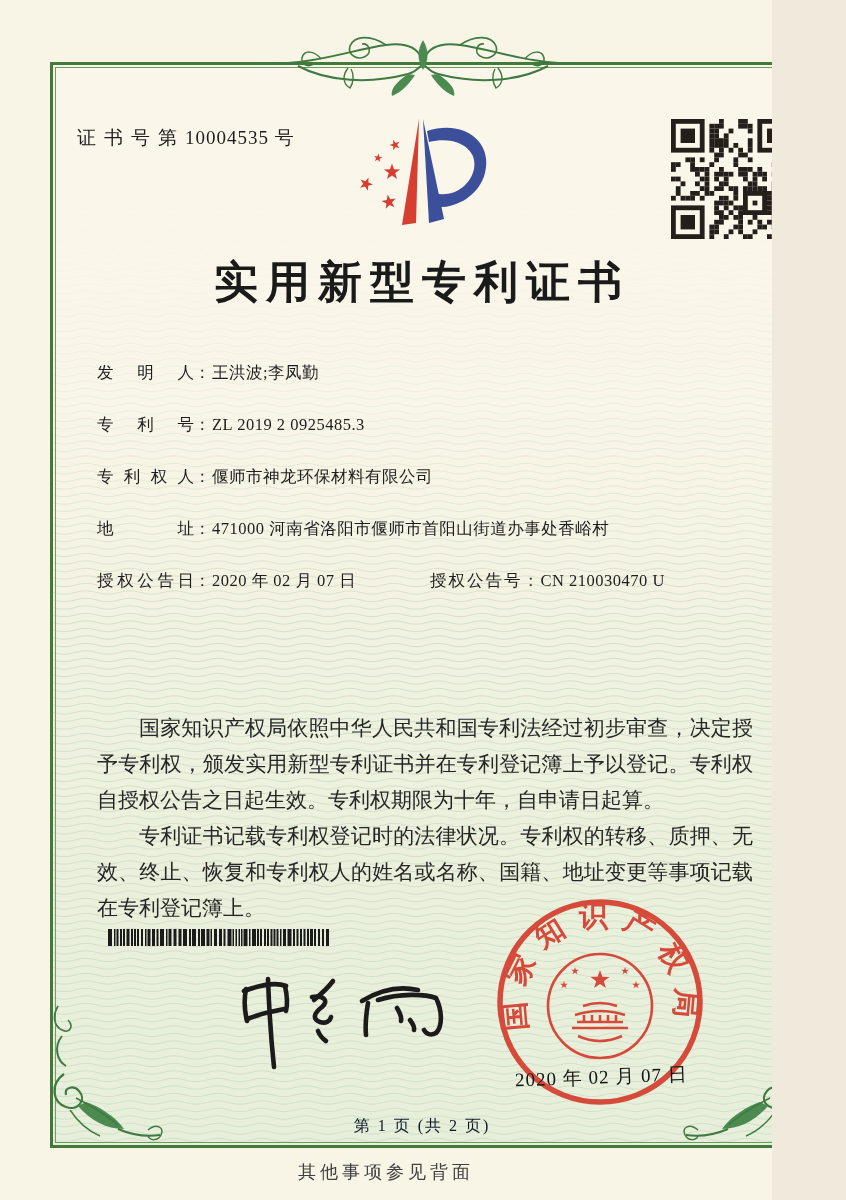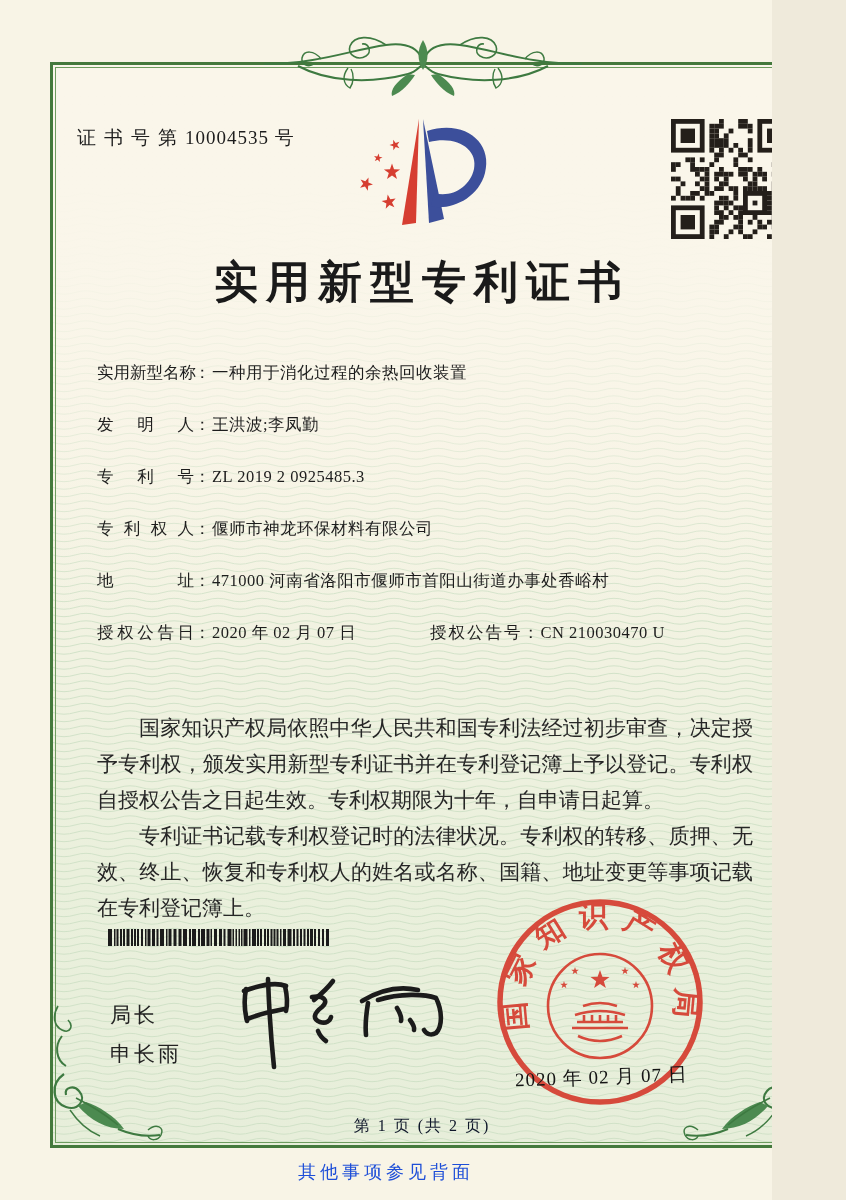--- a/index.html
+++ b/index.html
@@ -40,21 +40,21 @@
   .signer{position:absolute;left:57px;top:936px;font-family:"Liberation Sans","DejaVu Sans",sans-serif;
           font-size:21px;letter-spacing:3px;color:#222;}
   .signer .name{display:block;margin-top:11px;}
   .signature-box{position:absolute;left:175px;top:872px;width:265px;height:155px;}
   .seal-box{position:absolute;left:436px;top:826px;width:222px;height:222px;}
   .seal-date{position:absolute;left:462px;top:998px;width:250px;font-size:19px;
              letter-spacing:1px;color:#151515;transform:rotate(-2deg);}
   .page-info{position:absolute;left:0;top:1051px;width:100%;text-align:center;
              font-size:16px;letter-spacing:2px;color:#0f172a;}
   .back-note{position:absolute;left:0;top:1160px;width:100%;text-align:center;
-             font-size:18px;letter-spacing:4px;color:#1d4ed8;}
+             font-size:18px;letter-spacing:4px;color:#404040;}
   
   .ornament-top{position:absolute;left:258px;top:28px;width:330px;height:74px;}
   .corner-fl{position:absolute;width:118px;height:150px;}
   .corner-fl.bl{left:48px;top:1002px;}
   .corner-fl.br{left:680px;top:1002px;transform:scaleX(-1);}
   svg{display:block;}
 </style>
 </head>
 <body>
 
@@ -411,23 +411,20 @@
           <rect x="72" y="72" width="24" height="24" fill="#241f1a"></rect>
           <rect x="76.8" y="76.8" width="14.399999999999999" height="14.399999999999999" fill="#faf6ea"></rect>
           <rect x="81.6" y="81.6" width="4.8" height="4.8" fill="#241f1a"></rect>
         </svg>
     </div>
 
     <div class="doc-title">实用新型专利证书</div>
 
     <div class="fields">
       <div class="frow">
-        <span class="flabel">实用新型名称</span><span class="fcolon">：</span><span class="fvalue">一种用于消化过程的余热回收装置</span>
-      </div>
-      <div class="frow">
         <span class="flabel">发明人</span><span class="fcolon">：</span><span class="fvalue">王洪波;李凤勤</span>
       </div>
       <div class="frow">
         <span class="flabel">专利号</span><span class="fcolon">：</span><span class="fvalue">ZL 2019 2 0925485.3</span>
       </div>
       <div class="frow">
         <span class="flabel">专利权人</span><span class="fcolon">：</span><span class="fvalue">偃师市神龙环保材料有限公司</span>
       </div>
       <div class="frow">
         <span class="flabel">地址</span><span class="fcolon">：</span><span class="fvalue">471000 河南省洛阳市偃师市首阳山街道办事处香峪村</span>
@@ -498,24 +495,20 @@
         <rect x="192" y="0" width="2" height="17" fill="#1b1b1b"></rect>
         <rect x="195.5" y="0" width="2" height="17" fill="#1b1b1b"></rect>
         <rect x="199" y="0" width="2" height="17" fill="#1b1b1b"></rect>
         <rect x="202" y="0" width="3" height="17" fill="#1b1b1b"></rect>
         <rect x="206" y="0" width="2" height="17" fill="#1b1b1b"></rect>
         <rect x="210" y="0" width="2" height="17" fill="#1b1b1b"></rect>
         <rect x="214" y="0" width="2" height="17" fill="#1b1b1b"></rect>
         <rect x="218" y="0" width="3" height="17" fill="#1b1b1b"></rect>
       </svg>
 
-    <div class="signer">
-      <span>局长</span>
-      <span class="name">申长雨</span>
-    </div>
 
     <div class="signature-box">
       <svg width="265" height="155" viewBox="0 0 265 155" fill="none" stroke="#1b1b1b" stroke-width="4.6" stroke-linecap="round" stroke-linejoin="round">
         <path d="M18,52 C16,62 16,72 19,84"></path>
         <path d="M16,54 C35,47 48,45 58,49"></path>
         <path d="M57,49 C59,58 60,66 58,74"></path>
         <path d="M19,82 C34,76 47,74 57,72"></path>
         <path d="M40,42 C41,70 43,102 46,130"></path>
         <path d="M105,44 C99,52 92,58 86,63"></path>
         <path d="M84,60 C96,58 101,64 94,70 C86,76 84,82 92,85 C98,87 102,84 103,80"></path>

